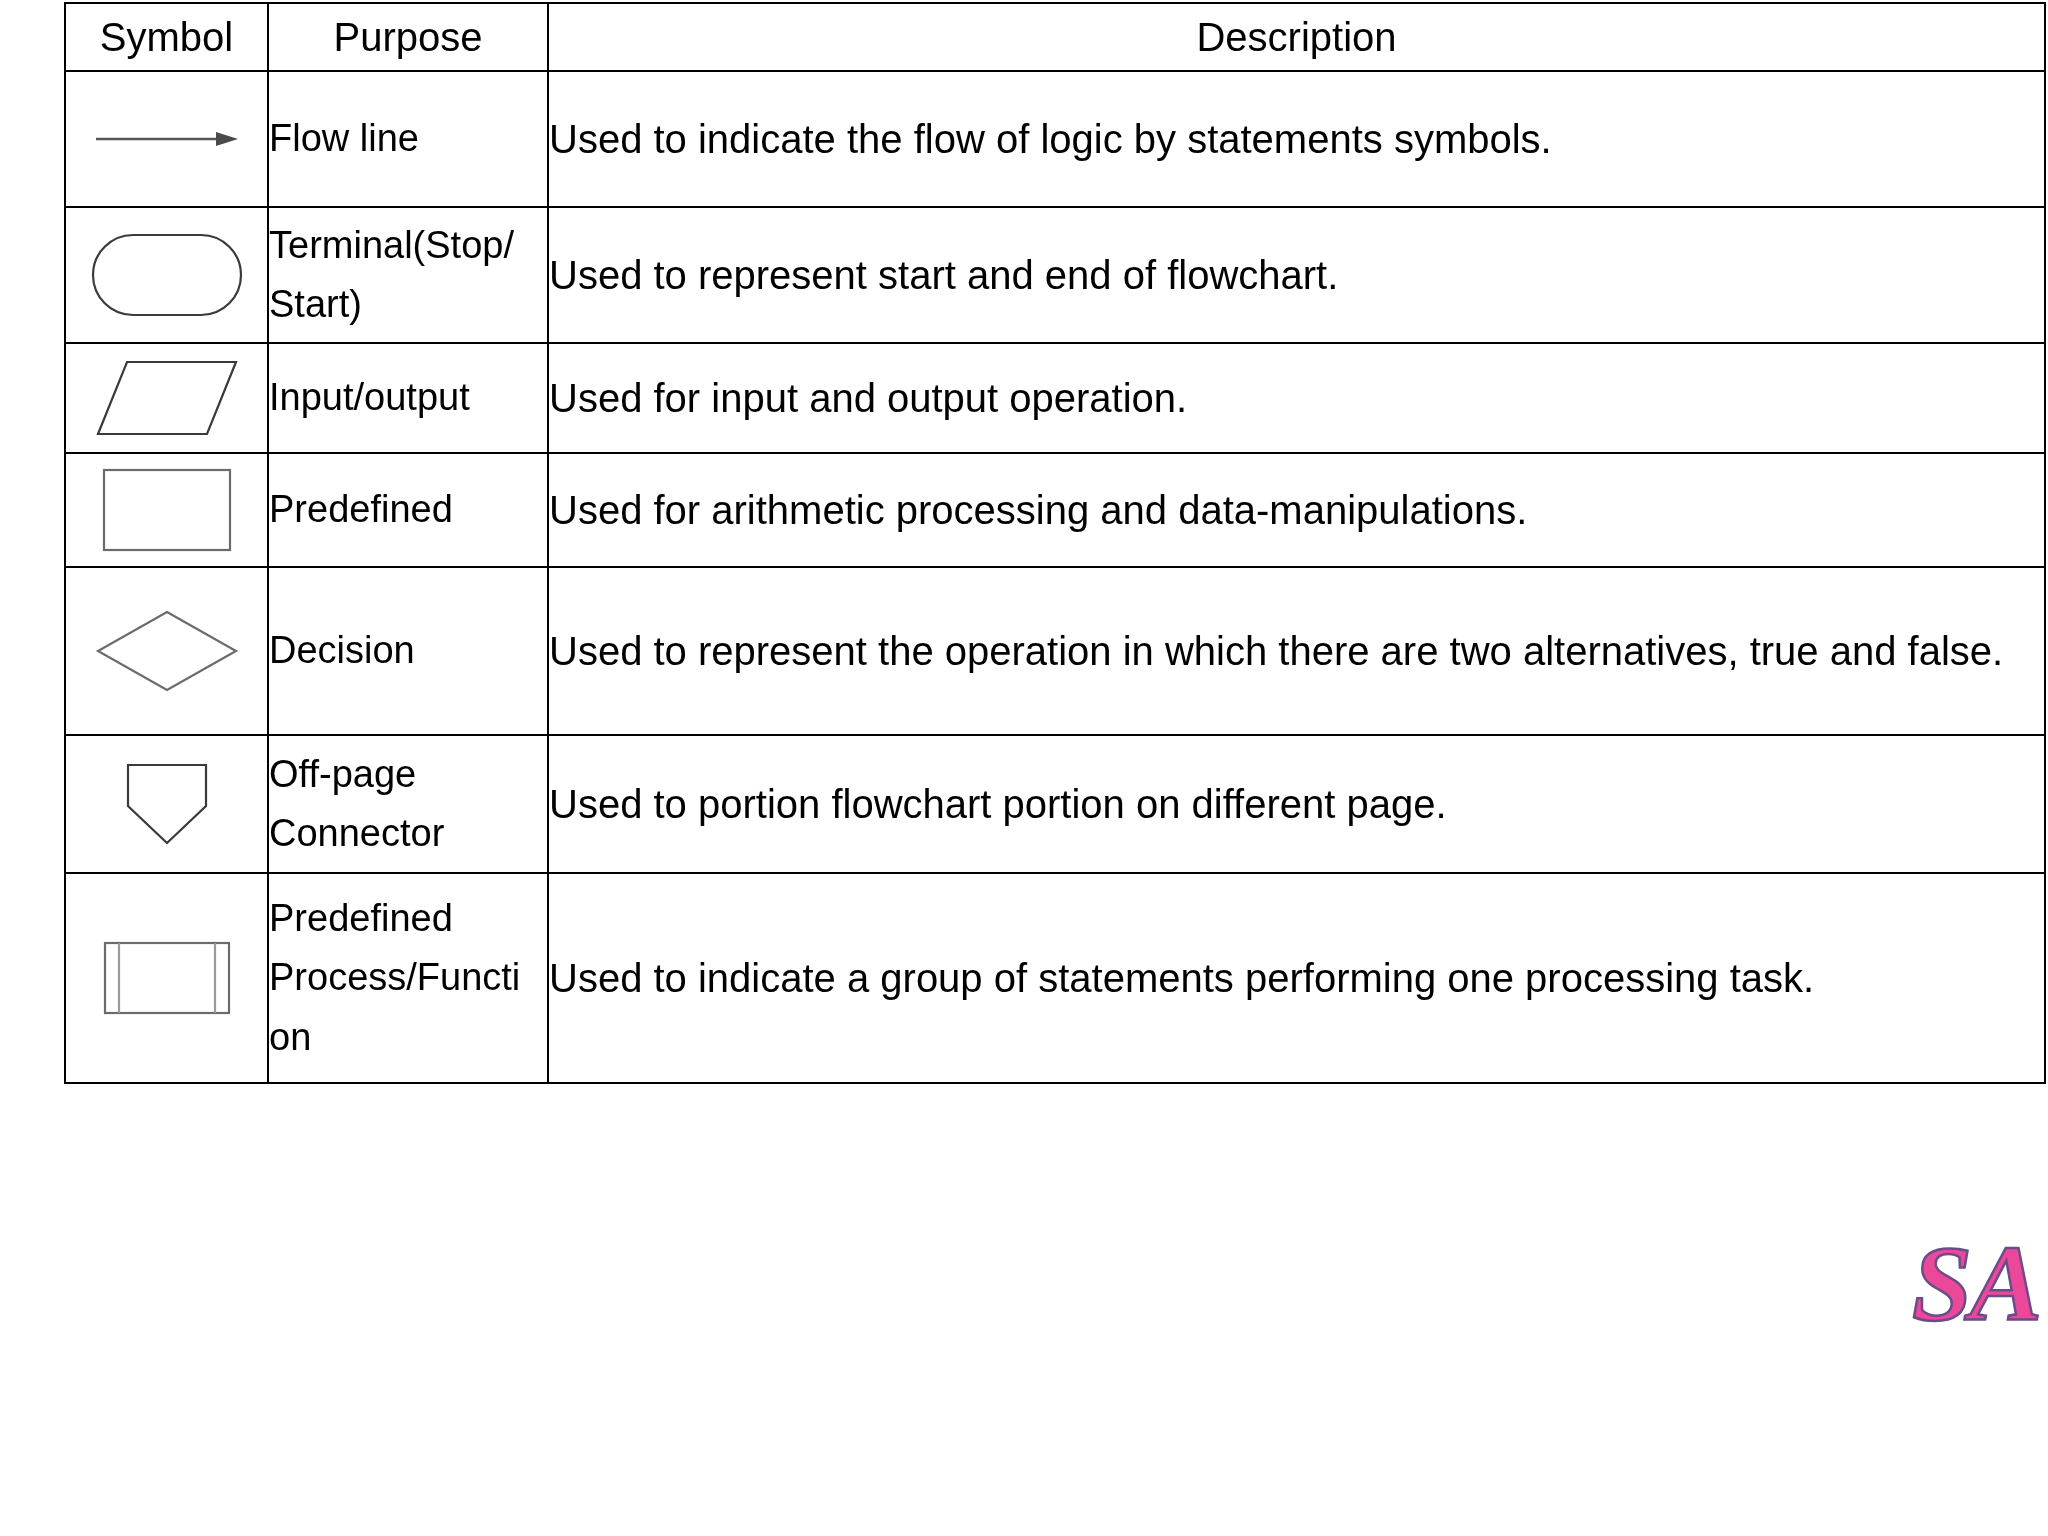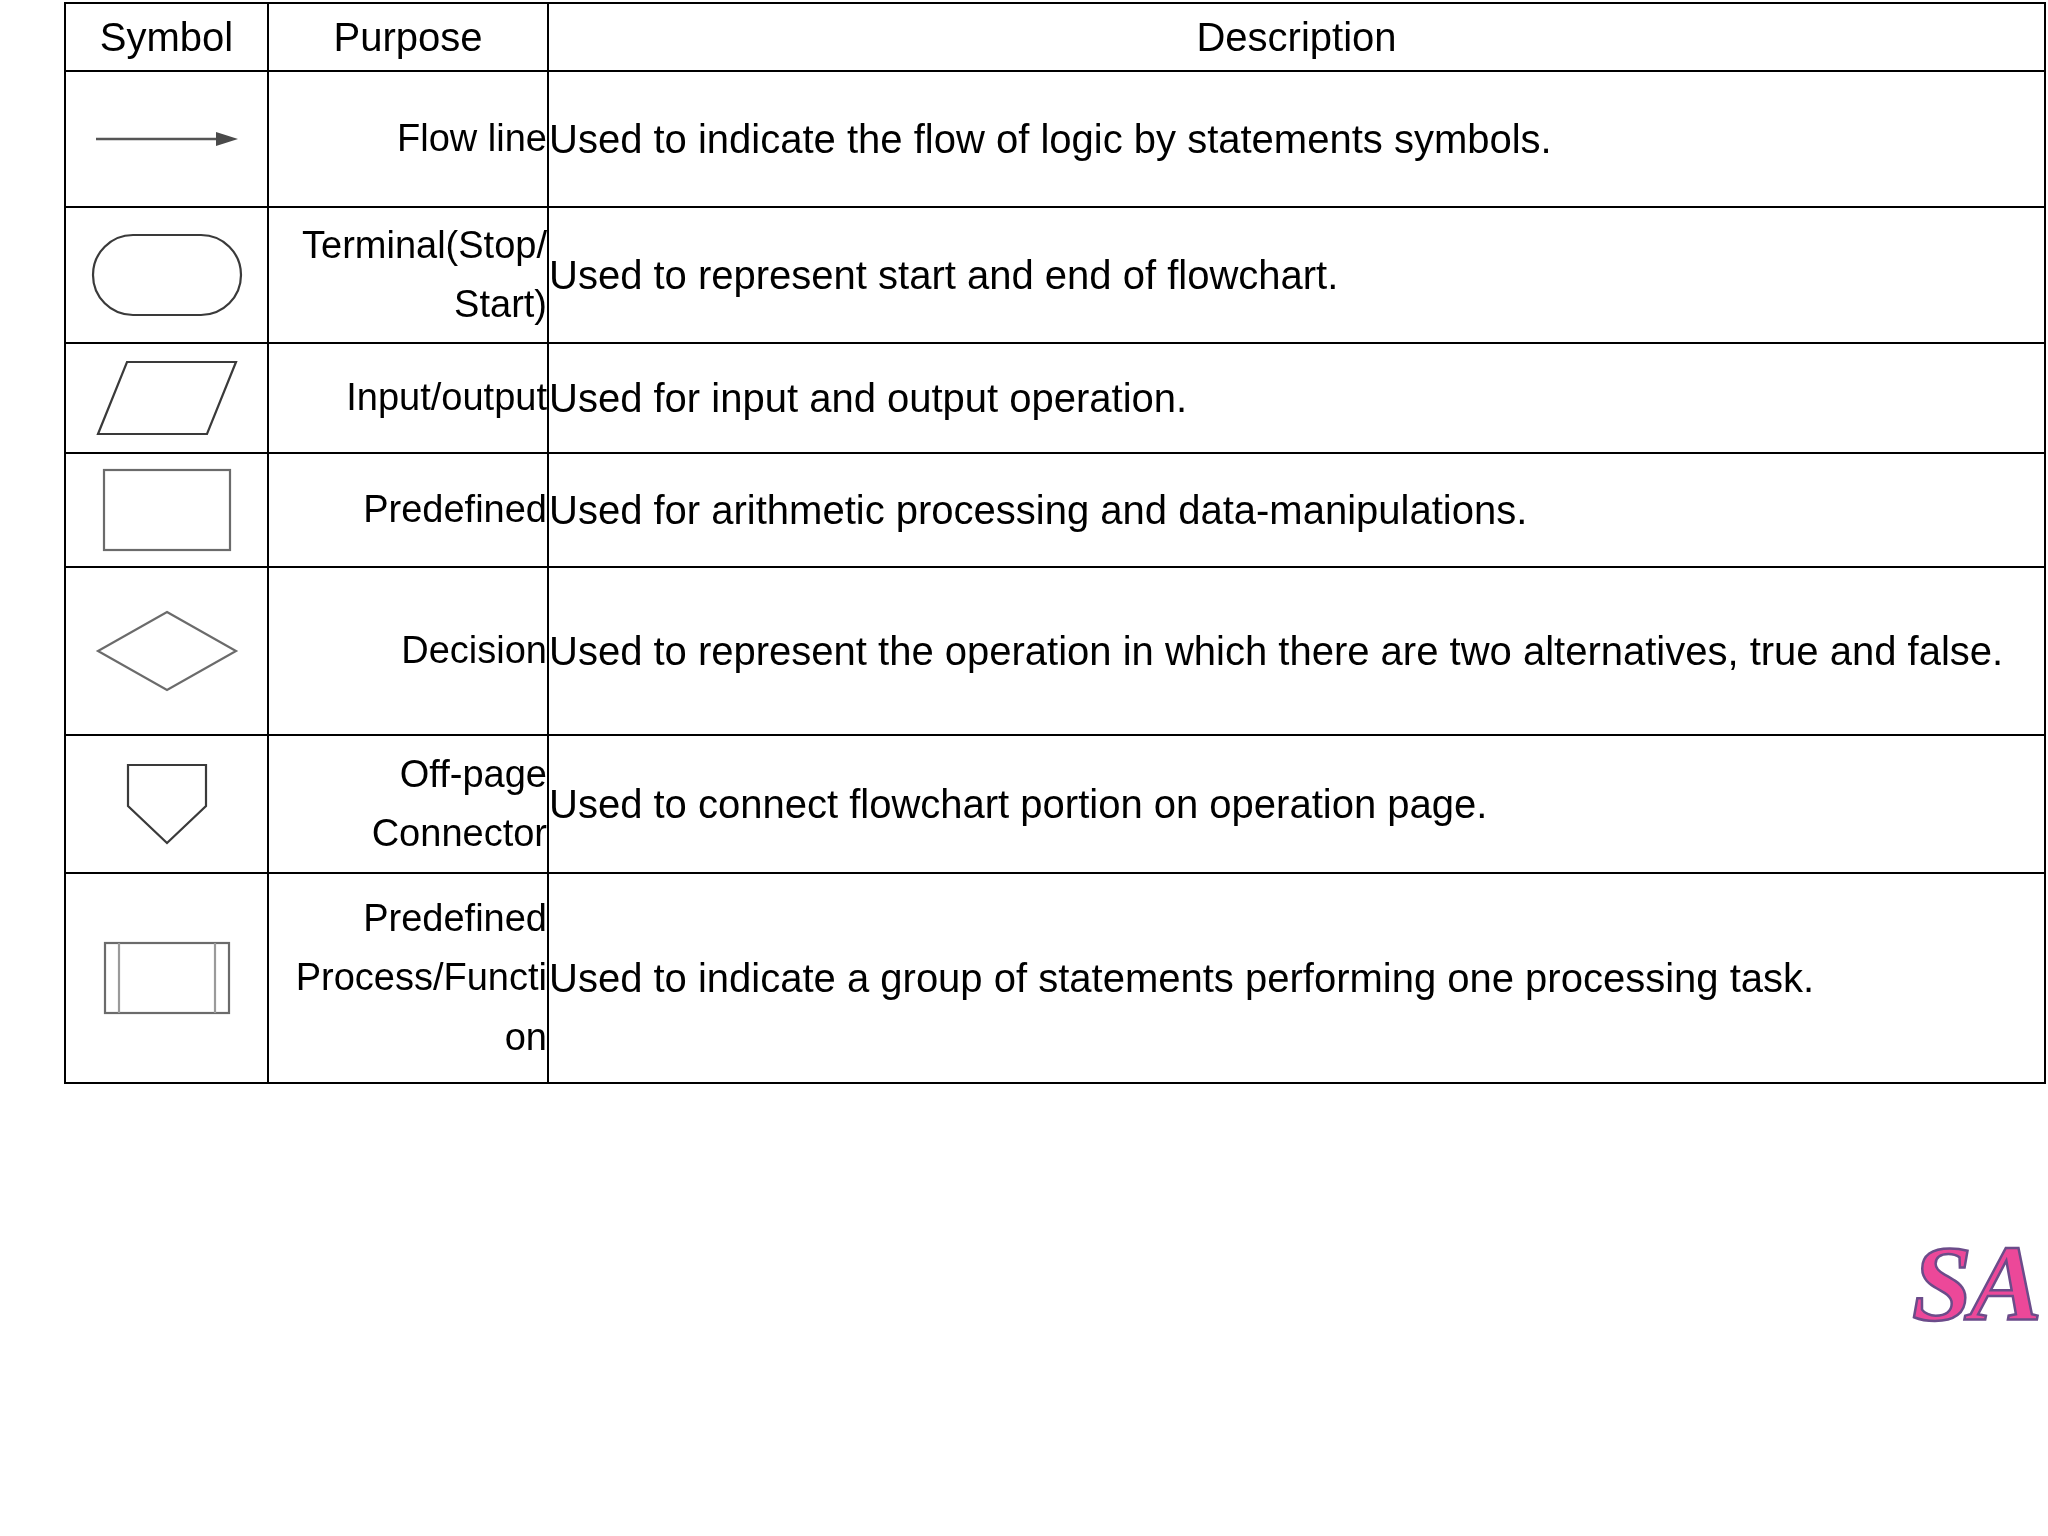--- a/index.html
+++ b/index.html
@@ -59,21 +59,21 @@
     text-align: center;
     vertical-align: middle;
     padding: 6px 0;
   }
   td.purpose-cell {
     font-size: 38px;
     line-height: 1.56;
     padding-left: 5px;
     padding-right: 2px;
     vertical-align: middle;
-    text-align: right;
+    text-align: left;
     word-break: break-word;
   }
   td.desc-cell {
     font-size: 40px;
     line-height: 1.55;
     padding-left: 6px;
     padding-right: 4px;
     vertical-align: middle;
     text-align: left;
   }
@@ -217,21 +217,21 @@
         <td class="symbol-cell">
           <div class="shape-wrap">
             <span>
               <svg width="84" height="84" viewBox="0 0 84 84">
                 <polygon class="stroke-dark" points="3,3 81,3 81,44 42,81 3,44"></polygon>
               </svg>
             </span>
           </div>
         </td>
         <td class="purpose-cell">Off-page Connector</td>
-        <td class="desc-cell">Used to connect flowchart portion on operation page.</td>
+        <td class="desc-cell">Used to portion flowchart portion on different page.</td>
       </tr>
 
       <tr class="r-pre">
         <td class="symbol-cell">
           <div class="shape-wrap">
             <span>
               <svg width="128" height="74" viewBox="0 0 128 74">
                 <rect class="stroke-mid" x="2" y="2" width="124" height="70"></rect>
                 <line x1="16" y1="2" x2="16" y2="72" stroke="#9a9a9a" stroke-width="2.2"></line>
                 <line x1="112" y1="2" x2="112" y2="72" stroke="#9a9a9a" stroke-width="2.2"></line>

